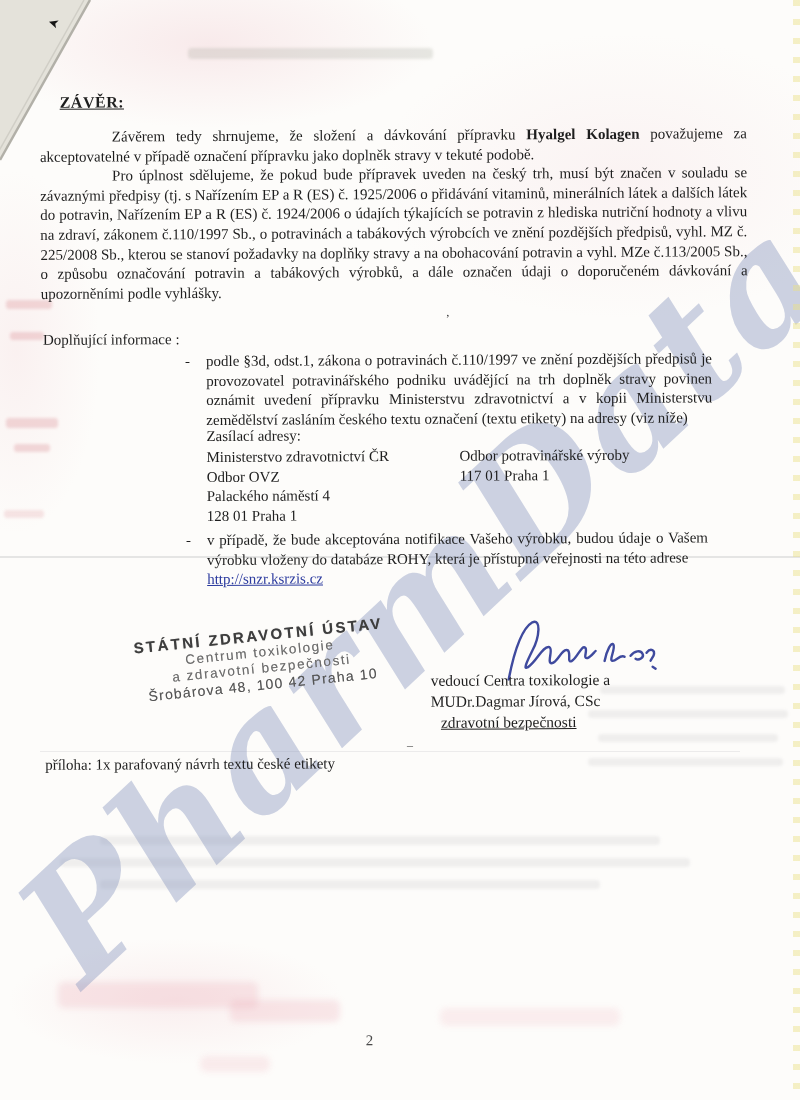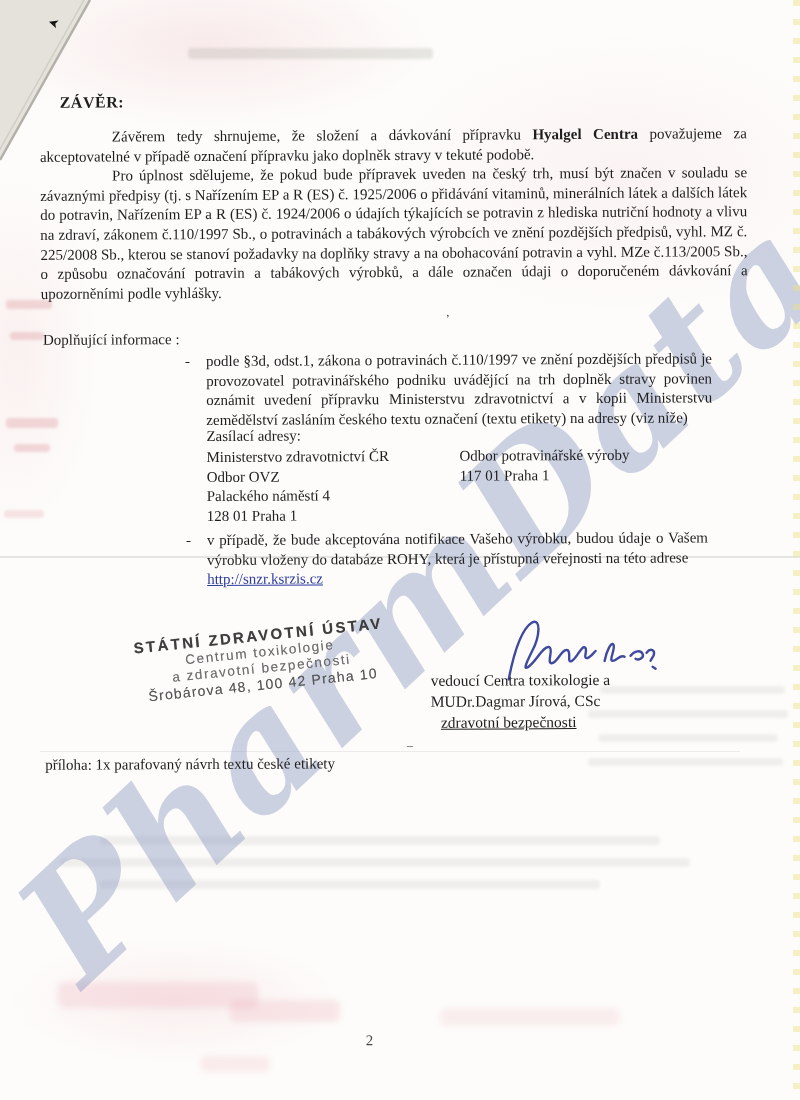--- a/index.html
+++ b/index.html
@@ -37,21 +37,21 @@
     transform:rotate(-43deg);
     font-family:"DejaVu Serif",serif;font-style:italic;font-weight:bold;
     font-size:158px;letter-spacing:3px;line-height:210px;text-align:center;
     color:rgba(136,150,190,0.42);white-space:nowrap;
   }
   .tinymark{z-index:3;color:#333;font-size:12px;}
   
   #content{position:absolute;left:0;top:0;width:800px;height:1100px;z-index:3;
     transform:rotate(-0.3deg);}
   .abs{position:absolute;}
-  #heading{left:62px;top:92px;font-weight:bold;font-size:16px;letter-spacing:0.5px;}
+  #heading{left:62px;top:92px;font-weight:bold;font-size:16px;letter-spacing:0.5px;text-decoration:underline;}
   #body-paragraphs{left:42px;top:126px;width:707px;text-align:justify;
     font-size:15px;line-height:19.6px;}
   #body-paragraphs p{margin:0;text-indent:72px;}
   #info-title{left:44px;top:330px;font-size:15px;}
   .bullet{display:flex;}
   #bullet1{left:186px;top:351px;width:527px;}
   #bullet2{left:186px;top:530px;width:522px;}
   .dash{width:21px;flex:0 0 21px;font-size:15px;line-height:19.6px;}
   .btext{flex:1;text-align:justify;font-size:15px;line-height:19.6px;}
   #zasilaci{left:207px;top:427px;font-size:15px;}
@@ -107,21 +107,21 @@
 
   <div class="artifact scanline" style="left:0;top:556px;width:800px;height:2px;"></div>
   <div class="artifact scanline" style="left:40px;top:751px;width:700px;height:1px;opacity:0.7;"></div>
 
   <div id="watermark" class="artifact">PharmData</div>
 
   <div id="content">
     <div id="heading" class="abs">ZÁVĚR:</div>
 
     <div id="body-paragraphs" class="abs">
-      <p><span>Závěrem tedy shrnujeme, že složení a dávkování přípravku </span><b>Hyalgel Centra</b><span> považujeme za akceptovatelné v případě označení přípravku jako doplněk stravy v tekuté podobě.</span></p>
+      <p><span>Závěrem tedy shrnujeme, že složení a dávkování přípravku </span><b>Hyalgel Kolagen</b><span> považujeme za akceptovatelné v případě označení přípravku jako doplněk stravy v tekuté podobě.</span></p>
       <p>Pro úplnost sdělujeme, že pokud bude přípravek uveden na český trh, musí být značen v souladu se závaznými předpisy (tj. s Nařízením EP a R (ES) č. 1925/2006 o přidávání vitaminů, minerálních látek a dalších látek do potravin, Nařízením EP a R (ES) č. 1924/2006 o údajích týkajících se potravin z hlediska nutriční hodnoty a vlivu na zdraví, zákonem č.110/1997 Sb., o potravinách a tabákových výrobcích ve znění pozdějších předpisů, vyhl. MZ č. 225/2008 Sb., kterou se stanoví požadavky na doplňky stravy a na obohacování potravin a vyhl. MZe č.113/2005 Sb., o způsobu označování potravin a tabákových výrobků, a dále označen údaji o doporučeném dávkování a upozorněními podle vyhlášky.</p>
     </div>
 
     <div id="info-title" class="abs">Doplňující informace :</div>
 
     <div id="bullet1" class="abs bullet">
       <span class="dash">-</span>
       <div class="btext">podle §3d, odst.1, zákona o potravinách č.110/1997 ve znění pozdějších předpisů je provozovatel potravinářského podniku uvádějící na trh doplněk stravy povinen oznámit uvedení přípravku Ministerstvu zdravotnictví a v kopii Ministerstvu zemědělství zasláním českého textu označení (textu etikety) na adresy (viz níže)</div>
     </div>
 

